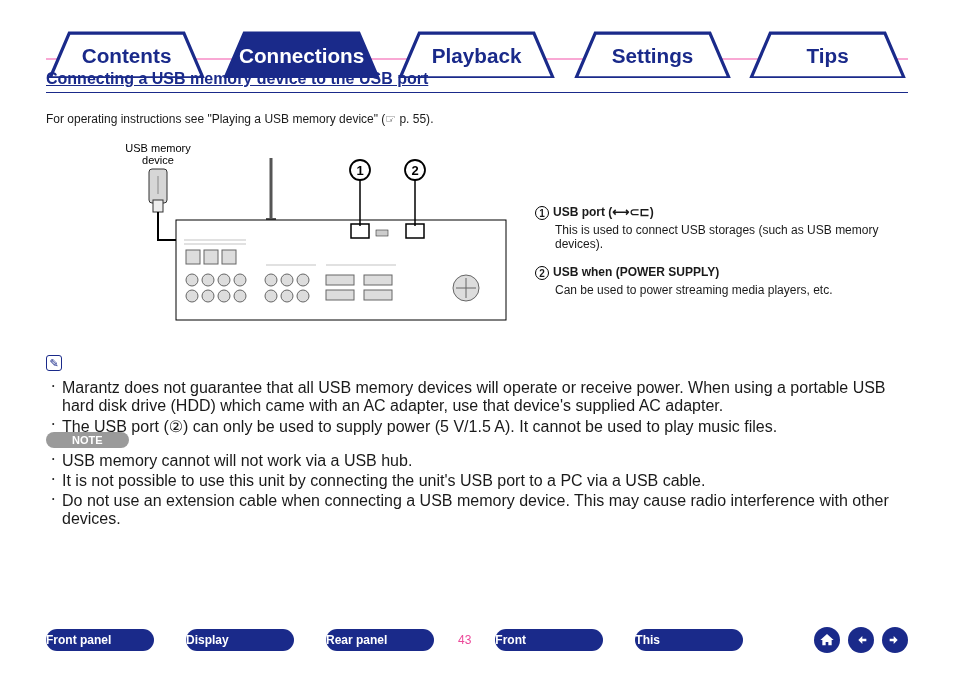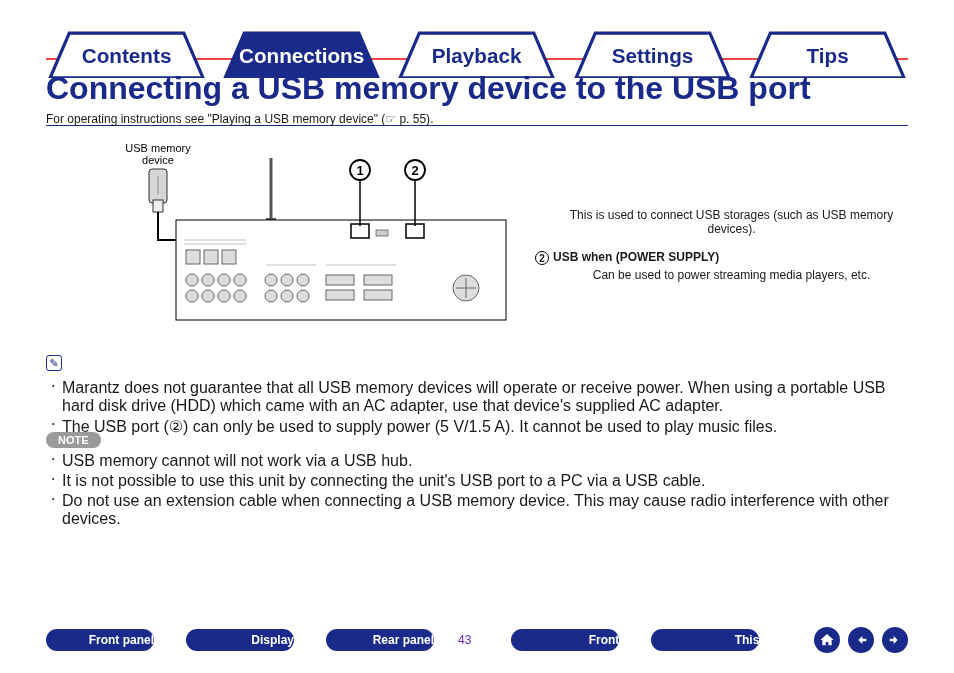--- a/index.html
+++ b/index.html
@@ -15,21 +15,21 @@
   }
 
   
   .tabnav {
     position: absolute;
     top: 30px;
     left: 46px;
     right: 46px;
     height: 30px;
     display: flex;
-    border-bottom: 2px solid #ef4444;
+    border-bottom: 2px solid #f9a8d4;
     gap: 14px;
   }
   .tab {
     flex: 1;
     position: relative;
     margin: 0 1px;
   }
   .tab-bg {
     fill: #ffffff;
     stroke: #1a2a8a;
@@ -45,25 +45,26 @@
     dominant-baseline: middle;
   }
   .tab.active .tab-label { fill: #ffffff; }
 
   
   .page-title {
     position:absolute;
     top: 70px;
     left: 46px;
     right: 46px;
-    font-size: 32px;
+    font-size: 16px;
     font-weight: bold;
     color: #1a2a8a;
     border-bottom: 1px solid #1a2a8a;
-    padding-bottom: 18px;
+    padding-bottom: 4px;
+    text-decoration: underline;
   }
 
   .intro {
     position:absolute;
     top: 112px;
     left: 46px;
     right: 46px;
     font-size: 12px;
   }
   .intro .link { color: inherit; text-decoration: none; }
@@ -81,21 +82,21 @@
   
   .callouts {
     position:absolute;
     top: 205px;
     left: 535px;
     right: 46px;
     font-size: 12px;
   }
   .callout { margin-bottom: 14px; }
   .callout-head { font-weight: bold; }
-  .callout-body { margin: 3px 0 0 20px; text-align: center; }
+  .callout-body { margin: 3px 0 0 20px; }
   .circled {
     display:inline-block;
     width:14px; height:14px;
     border:1px solid #000;
     border-radius:50%;
     text-align:center;
     font-size:10px;
     line-height:13px;
     margin-right:4px;
     vertical-align:middle;
@@ -130,48 +131,48 @@
     left: 46px;
     right: 46px;
     font-size: 11px;
   }
   .note-badge {
     display:inline-block;
     background:#9a9a9a;
     color:#fff;
     font-size:11px;
     font-weight:bold;
-    padding:2px 12px;
+    padding:2px 26px;
     border-radius:10px;
   }
 
   
   .bottom-nav {
     position:absolute;
     left:46px; right:46px;
     bottom: 20px;
     height: 26px;
     display:flex;
     align-items:center;
   }
   .pill {
     background:#1a2a8a;
     color:#fff;
     font-size:12px;
     font-weight:bold;
     padding:4px 0;
     width:108px;
-    text-align:right;
+    text-align:left;
     border-radius:12px;
     margin-right: 32px;
   }
   .page-num {
     font-size:12px;
-    color:#6d28d9;
-    margin: 0 40px 0 -8px;
+    color:#ec4899;
+    margin: 0 24px 0 -8px;
   }
   .spacer { flex:1; }
   .btn-circle {
     width:26px; height:26px;
     border-radius:50%;
     background:#1a2a8a;
     color:#fff;
     display:inline-flex;
     align-items:center;
     justify-content:center;
@@ -292,20 +293,23 @@
     </g>
     <g>
       <circle cx="369" cy="30" r="10" fill="#fff" stroke="#000" stroke-width="1.8"></circle>
       <text x="369" y="35" text-anchor="middle" font-size="13" font-weight="bold">2</text>
     </g>
   </svg>
 </div>
 
 <div class="callouts">
   <div class="callout">
+    <div class="callout-head">
+      <span class="circled">1</span><span>USB port (⟷⊂⊏)</span>
+    </div>
     <div class="callout-body">This is used to connect USB storages (such as USB memory devices).</div>
   </div>
   <div class="callout">
     <div class="callout-head">
       <span class="circled">2</span><span>USB when (POWER SUPPLY)</span>
     </div>
     <div class="callout-body">Can be used to power streaming media players, etc.</div>
   </div>
 </div>
 

